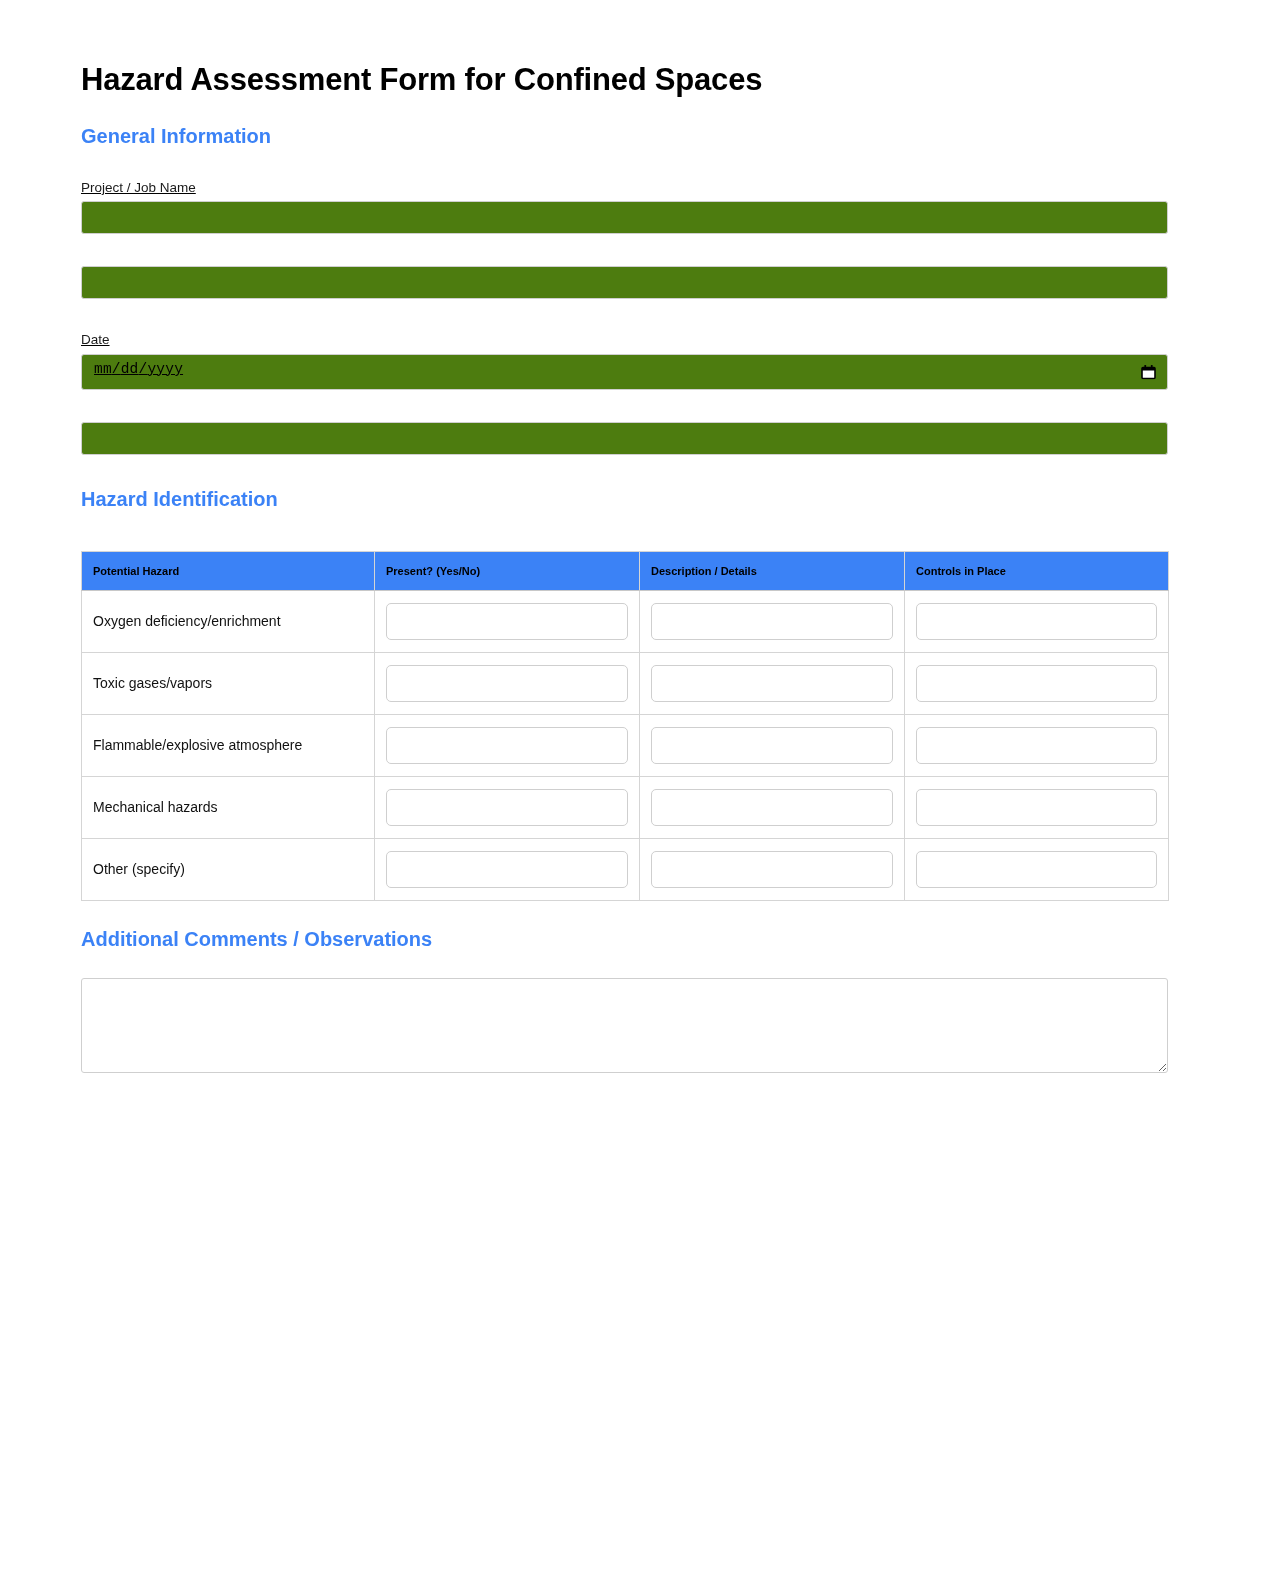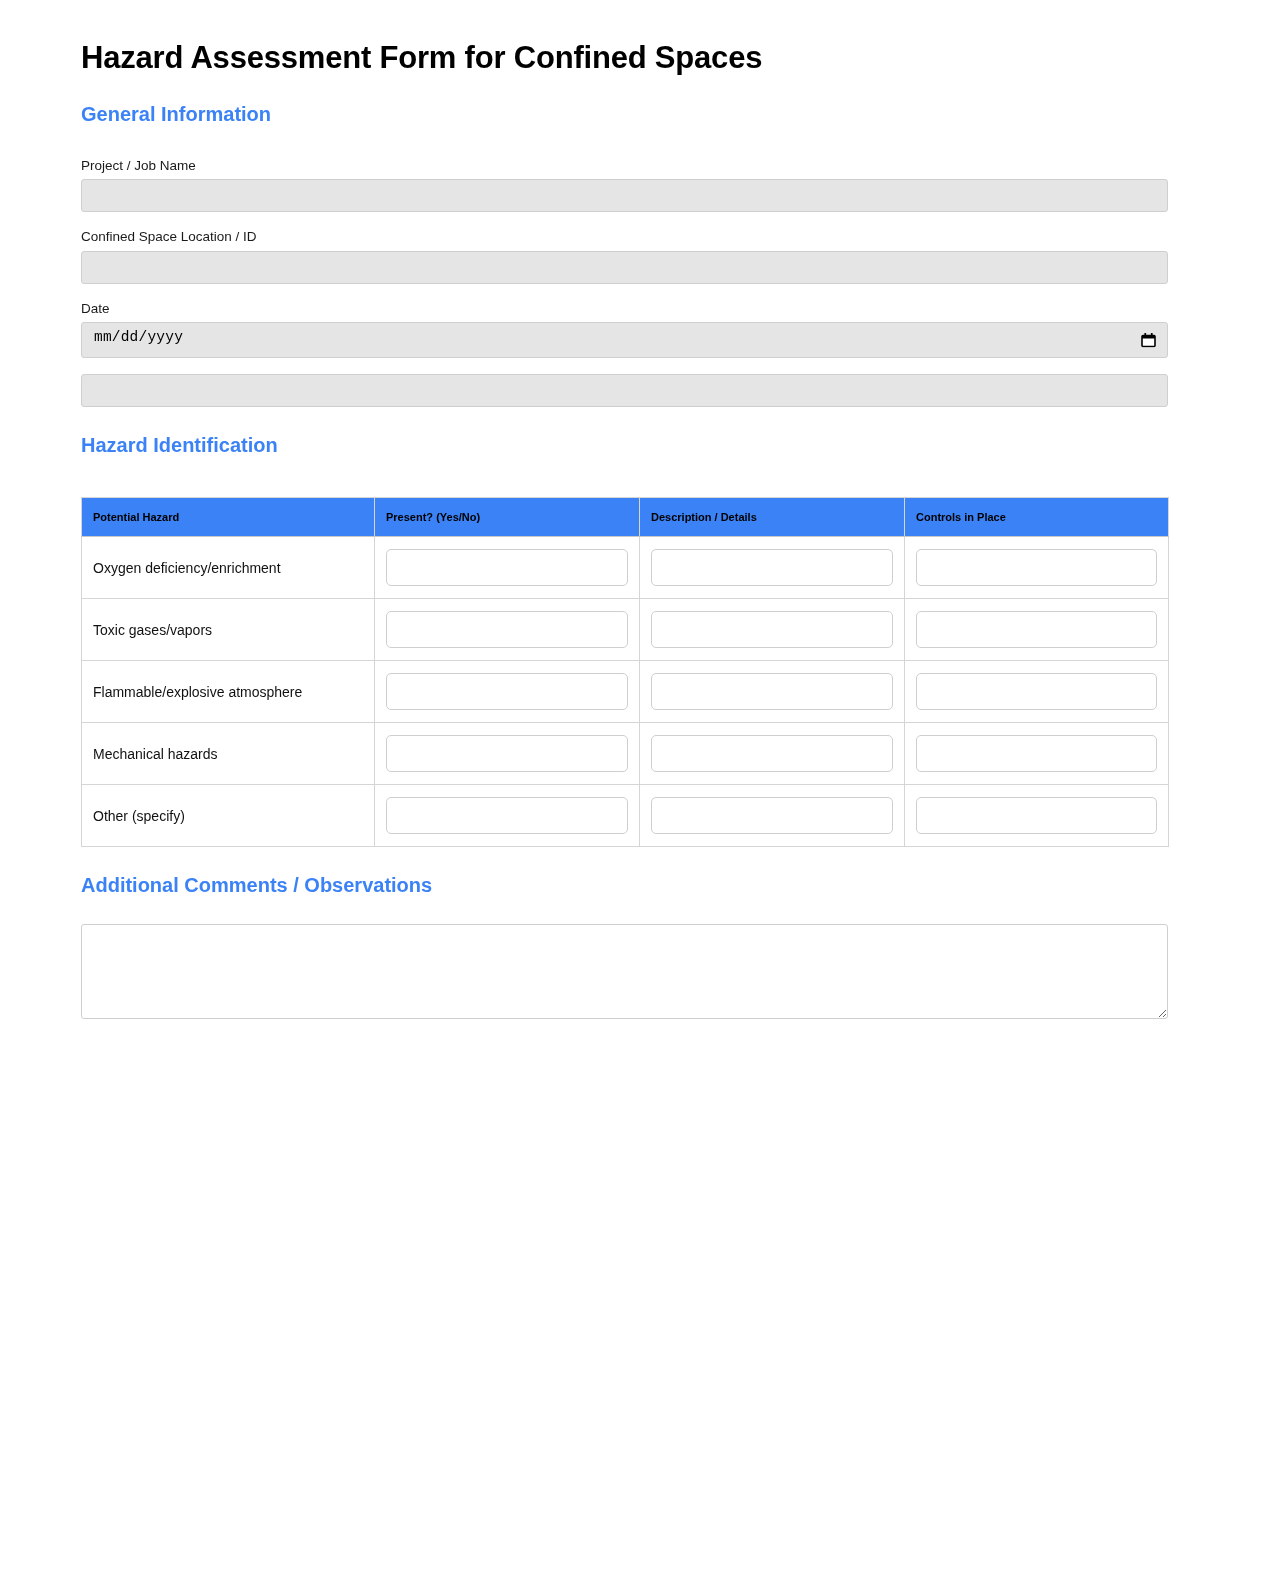--- a/index.html
+++ b/index.html
@@ -9,21 +9,21 @@
     background: #ffffff;
   }
   body {
     width: 1263px;
     height: 1587px;
     font-family: "Liberation Sans", sans-serif;
     color: #000000;
     -webkit-font-smoothing: antialiased;
   }
   .page {
-    padding: 40px 95px 0 81px;
+    padding: 62px 95px 0 81px;
   }
 
   h1.form-title {
     font-size: 31px;
     font-weight: bold;
     line-height: 1.15;
     margin: 0 0 0 0;
     letter-spacing: -0.2px;
     color: #000;
   }
@@ -34,38 +34,39 @@
     margin: 26px 0 0 0;
     line-height: 1.2;
     color: #3b82f6;
   }
 
   .general-fields {
     margin-top: 31px;
   }
 
   .field-group {
-    margin-bottom: 16px;
+    margin-bottom: 32px;
+    text-decoration: underline;
   }
   .field-label {
     display: block;
     font-size: 13.5px;
     line-height: 1.3;
     color: #1a1a1a;
     margin-bottom: 5px;
   }
   .text-input {
     display: block;
     width: 100%;
     height: 33px;
     padding: 6px 9px;
     font-family: "Liberation Sans", sans-serif;
     font-size: 14px;
     color: #000;
-    background: #e5e5e5;
+    background: #4d7c0f;
     border: 1px solid #cfcfcf;
     border-radius: 3px;
     outline: none;
   }
   .text-input::placeholder { color: #757575; }
 
   .date-wrap {
     position: relative;
   }
   .date-input {
@@ -174,21 +175,20 @@
   <h2 class="section-heading">General Information</h2>
 
   <div class="general-fields">
 
     <div class="field-group">
       <label class="field-label">Project / Job Name</label>
       <input class="text-input" type="text" placeholder="" style="">
     </div>
 
     <div class="field-group">
-      <label class="field-label">Confined Space Location / ID</label>
       <input class="text-input" type="text" placeholder="" style="">
     </div>
 
     <div class="field-group">
       <label class="field-label">Date</label>
       <div class="date-wrap">
         <div class="text-input date-input">
           <span class="date-display">
             <span class="dp-seg">mm</span>
               <span class="dp-seg">/</span>

